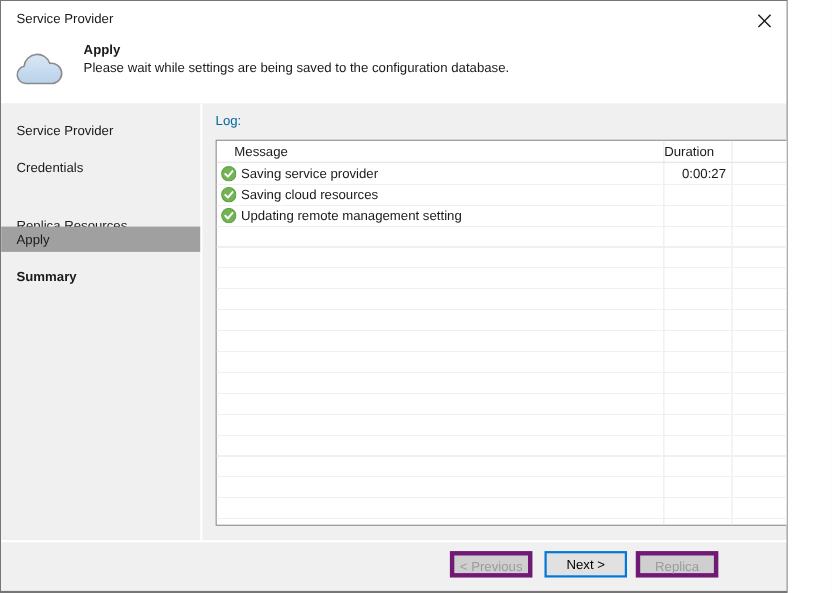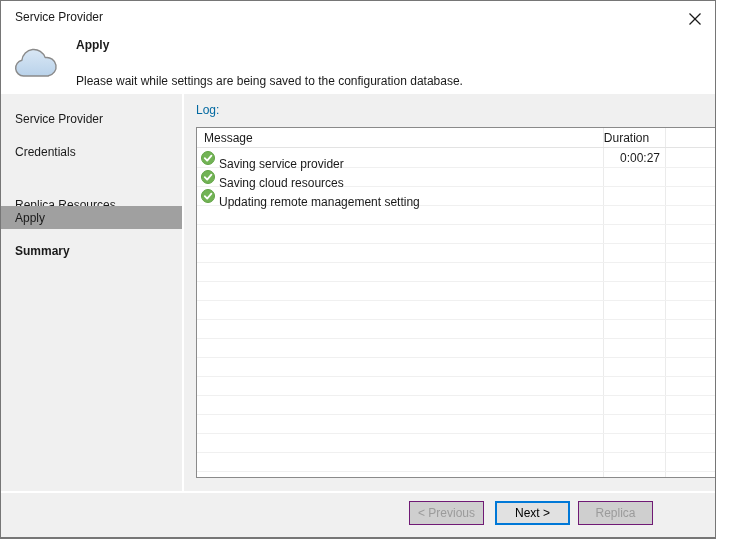--- a/index.html
+++ b/index.html
@@ -32,21 +32,21 @@
     position: absolute; left: 0; top: 32px; right: 0; height: 61px;
     background: #ffffff;
   }
   .cloud-icon { position: absolute; left: 13px; top: 12px; }
   .step-title {
     position: absolute; left: 75px; top: 5px;
     font-size: 12px; font-weight: bold; color: #1a1a1a;
   }
   .step-desc {
     position: absolute; left: 75px; top: 21px;
-    font-size: 12px; color: #1a1a1a; margin-top: 20px;
+    font-size: 12px; color: #1a1a1a;
   }
   
   .body {
     position: absolute; left: 0; top: 93px; right: 0; bottom: 46px;
     background: #f0f0f0;
   }
   .sidebar {
     position: absolute; left: 0; top: 0; bottom: 0; width: 183px;
     background: #f0f0f0;
     border-right: 2px solid #ffffff;
@@ -74,60 +74,60 @@
     position: absolute; left: 10px; top: 33px;
     width: 546px; height: 351px;
     background: #ffffff;
     border: 1px solid #8a8a8a;
   }
   .tbl-header {
     position: absolute; left: 0; top: 0; right: 0; height: 20px;
     border-bottom: 1px solid #e3e3e3;
     font-size: 12px; color: #1a1a1a;
   }
-  .tbl-header .col-message { position: absolute; left: 7px; top: 3px; }
+  .tbl-header .col-message { position: absolute; left: 16px; top: 3px; }
   .tbl-header .col-duration { position: absolute; left: 401px; width: 57px; top: 3px; text-align: center; }
   .col-line-1, .col-line-2 {
     position: absolute; top: 0; bottom: 0; width: 1px; background: #ebebeb;
   }
   .col-line-1 { left: 406px; }
   .col-line-2 { left: 468px; }
   .tbl-rows {
     position: absolute; left: 0; top: 21px; right: 0; bottom: 0;
     background: repeating-linear-gradient(
       to bottom,
       transparent 0px, transparent 18px,
       #f0f0f0 18px, #f0f0f0 19px
     );
   }
   .log-row {
     position: absolute; left: 0; right: 0; height: 19px;
     font-size: 12px; color: #1a1a1a;
   }
   .row-0 { top: 0px; } .row-1 { top: 19px; text-decoration: underline; } .row-2 { top: 38px; }
   .log-row .check { position: absolute; left: 4px; top: 2px; }
-  .log-row .msg { position: absolute; left: 22px; top: 8px; white-space: nowrap; }
+  .log-row .msg { position: absolute; left: 22px; top: 2px; white-space: nowrap; }
   .log-row .dur { position: absolute; left: 406px; width: 57px; top: 2px; text-align: right; }
   
   .footer {
     position: absolute; left: 0; right: 0; bottom: 0; height: 46px;
     background: #f0f0f0;
     border-top: 2px solid #ffffff;
   }
   .btn {
     position: absolute; top: 8px;
     width: 75px; height: 24px;
     font-family: "Liberation Sans", sans-serif;
     font-size: 12px;
     text-align: center;
     line-height: 20px;
   }
   .btn.disabled {
     background: #cfcfcf;
-    border: 1px solid #701a75;
+    border: 4px solid #701a75;
     color: #9b9b9b;
   }
   .btn.default {
     background: #e1e1e1;
     border: 2px solid #0078d7;
     color: #000000;
   }
   .btn-previous { left: 408px; }
   .btn-next     { left: 494px; }
   .btn-finish   { left: 577px; }

